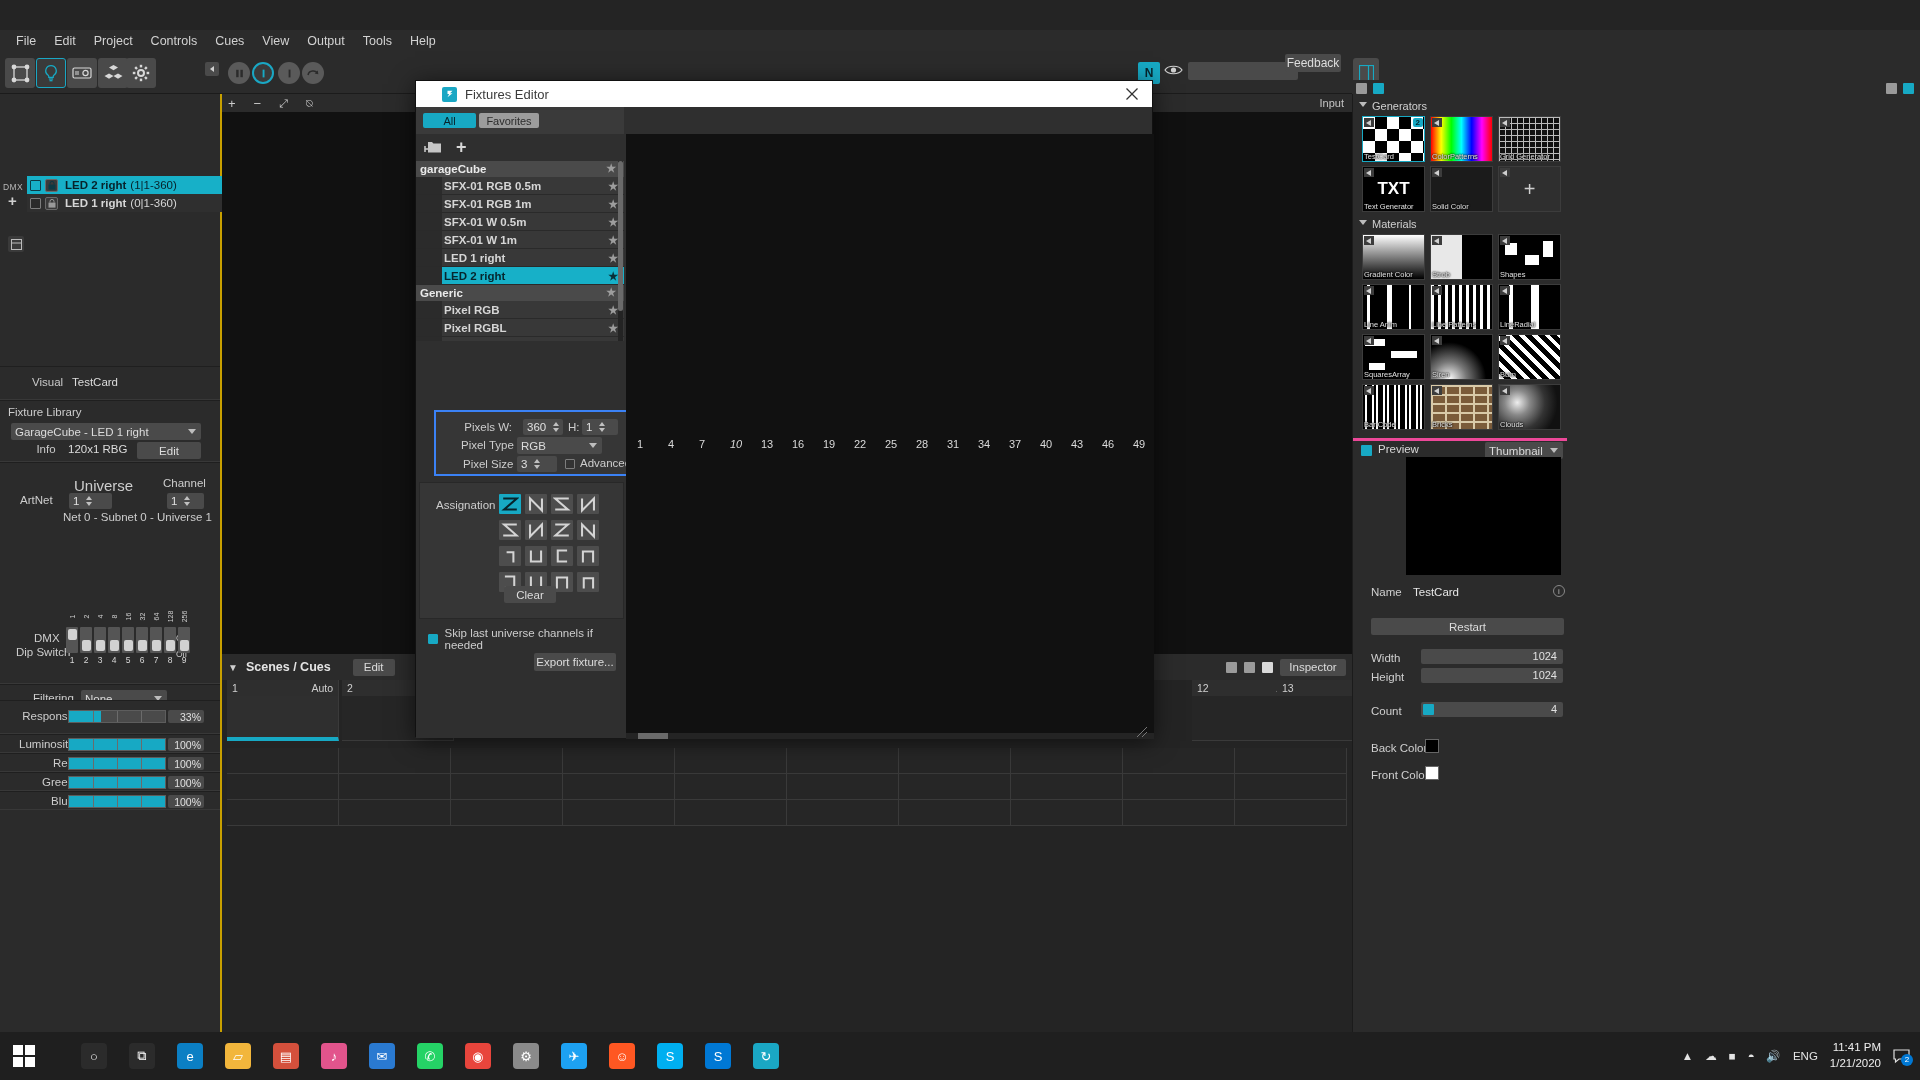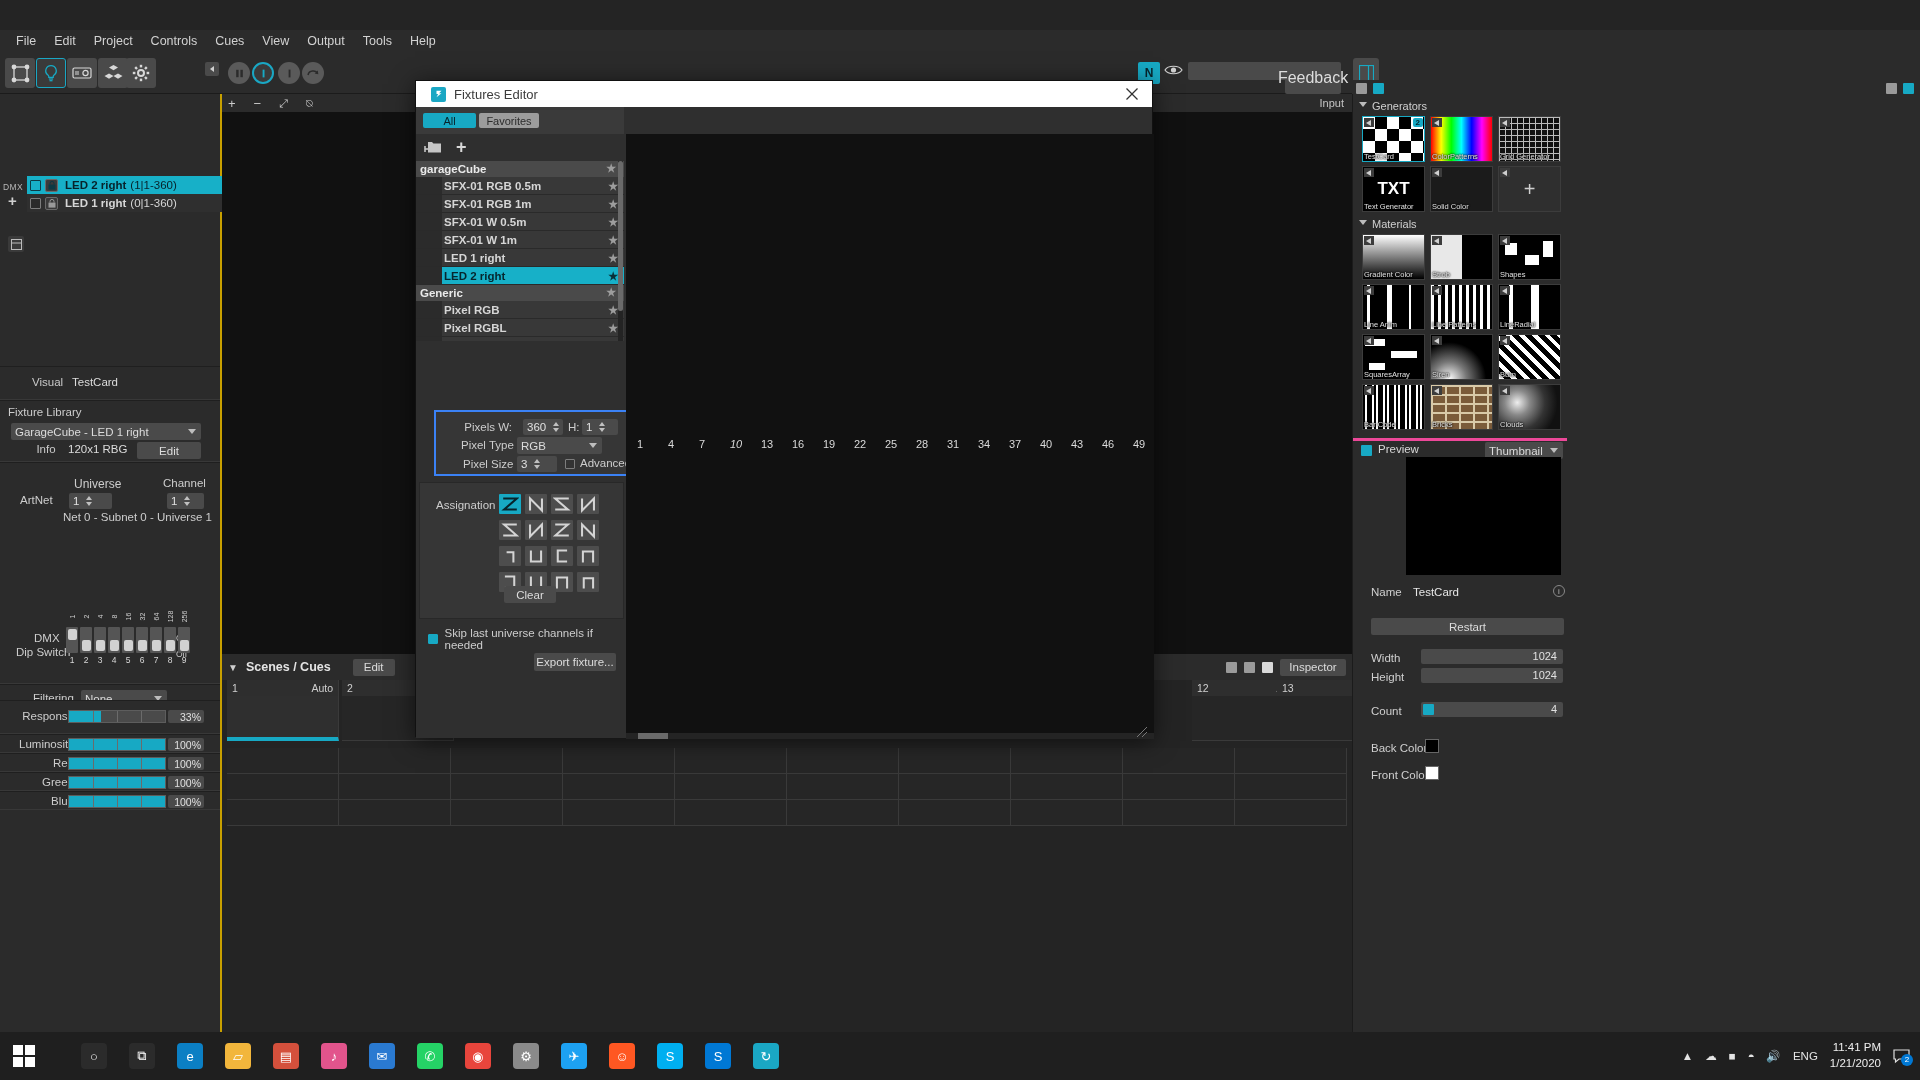--- a/index.html
+++ b/index.html
@@ -215,21 +215,21 @@
 
   .prop-row { position: absolute; font-size: 11.5px; color: #cfcfcf; }
 
   
   .modal {
     position: absolute; left: 415px; top: 80px; width: 738px; height: 657px;
     background: #2f2f2f; border: 1px solid #111;
     box-shadow: 0 4px 22px rgba(0,0,0,.6);
   }
   .modal-title {
-    height: 26px; background: #fff; display: flex; align-items: center; padding-left: 15px;
+    height: 26px; background: #fff; display: flex; align-items: center; padding-left: 26px;
   }
   .modal-title .mt-ico {
     width: 15px; height: 15px; background: #1aa7c4; border-radius: 2px; margin-right: 8px;
     display: flex; align-items: center; justify-content: center; color: #fff;
     font-size: 10px; font-weight: bold;
   }
   .modal-title .mt-txt { font-size: 13px; color: #3c3c3c; }
   .modal-title .mt-close {
     margin-left: auto; width: 40px; height: 26px; display: flex;
     align-items: center; justify-content: center; color: #333; font-size: 15px;
@@ -402,21 +402,21 @@
 
     <div class="right-top-ctrl" style="left:1164px;top:11px">
       <svg width="19" height="14" viewBox="0 0 19 14">
         <path d="M1 7 C4 2, 15 2, 18 7 C15 12, 4 12, 1 7 Z" fill="none" stroke="#cfcfcf" stroke-width="1.2"></path>
         <circle cx="9.5" cy="7" r="2.6" fill="#cfcfcf"></circle>
       </svg>
     </div>
 
     <div style="position:absolute;left:1188px;top:10px;width:110px;height:18px;background:#4a4a4a;border-radius:2px"></div>
 
-    <div style="position:absolute;left:1285px;top:10px;width:56px;height:32px;background:#4a4a4a;border-radius:2px;display:flex;align-items:center;justify-content:center;font-size:16px;color:#ddd">Feedback</div>
+    <div style="position:absolute;left:1285px;top:2px;width:56px;height:18px;background:#4a4a4a;border-radius:2px;display:flex;align-items:center;justify-content:center;font-size:12px;color:#ddd">Feedback</div>
 
     <div style="position:absolute;left:1353px;top:6px;width:26px;height:30px;background:#4a4a4a;border-radius:3px;display:flex;align-items:center;justify-content:center">
       <svg width="15" height="17" viewBox="0 0 15 17">
         <rect x="0.5" y="0.5" width="14" height="16" fill="none" stroke="#17a9c4" stroke-width="1.2"></rect>
         <line x1="9.5" y1="0.5" x2="9.5" y2="16.5" stroke="#17a9c4" stroke-width="1.2"></line>
       </svg>
     </div>
   </div>
 
   <div class="leftcol">
@@ -469,21 +469,21 @@
         <span class="arrow"></span>
       </div>
       <div class="row" style="position:absolute;left:0;top:42px;width:212px">
         <div class="lbl-r" style="width:60px">Info</div>
         <div style="margin-left:8px;color:#dcdcdc">120x1 RBG</div>
       </div>
       <div class="btn-grey" style="position:absolute;left:137px;top:41px;width:64px">Edit</div>
     </div>
 
     <div class="side-sec sec-divider" style="top:368px;height:222px">
-      <div style="position:absolute;left:74px;top:14px;font-size:12px;color:#cdcdcd">Universe</div>
+      <div style="position:absolute;left:74px;top:14px;font-size:15px;color:#cdcdcd">Universe</div>
       <div style="position:absolute;left:163px;top:14px;font-size:11.5px;color:#cdcdcd">Channel</div>
 
       <div style="position:absolute;left:20px;top:31px;font-size:11.5px;color:#cdcdcd">ArtNet</div>
       <div class="spin" style="position:absolute;left:69px;top:30px;width:43px">
         <span class="sv">1</span>
         <span class="sarr">
             <span class="up"></span>
             <span class="dn"></span>
           </span>
       </div>

